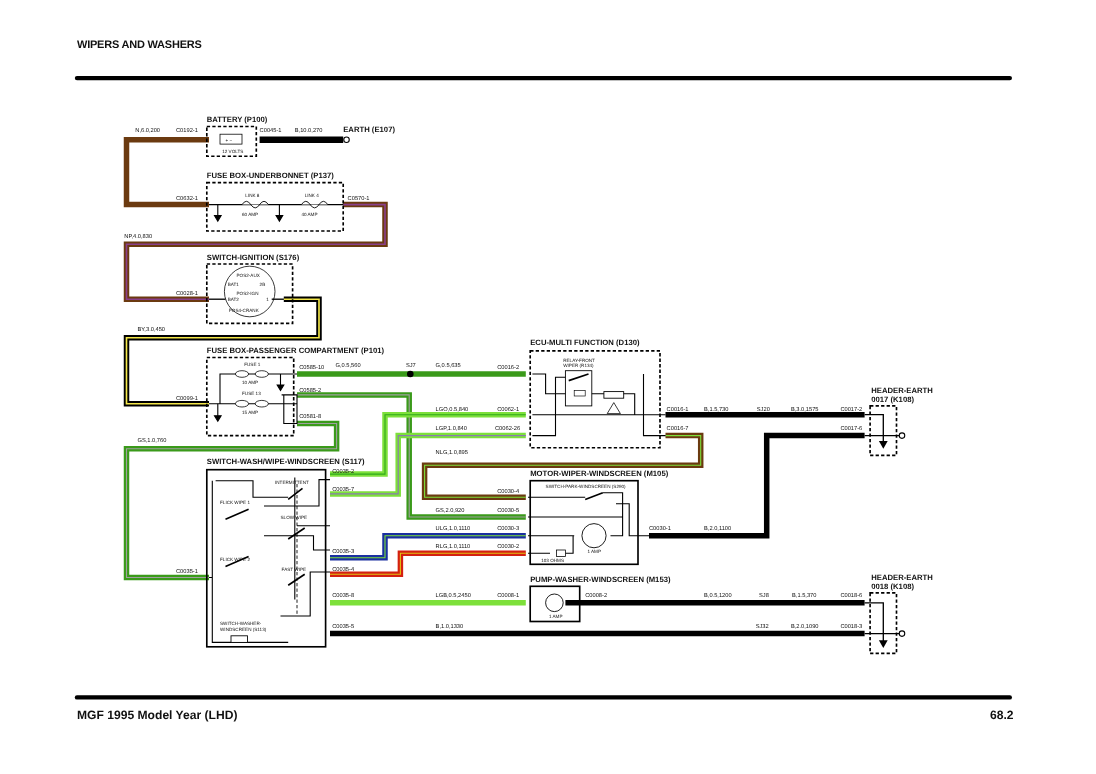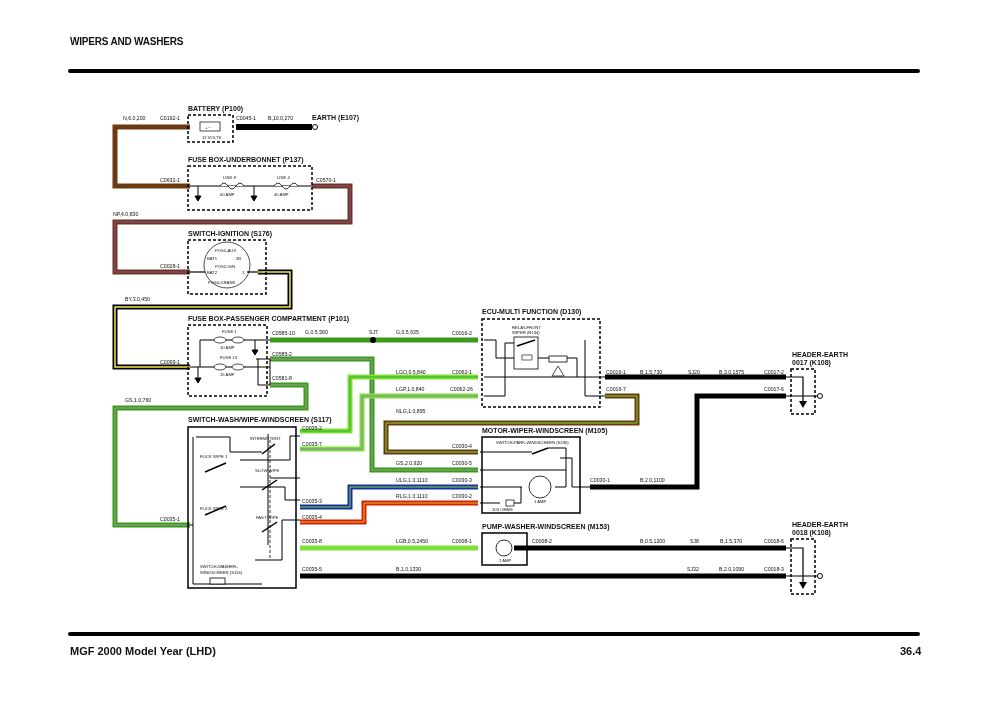--- a/index.html
+++ b/index.html
@@ -10,22 +10,22 @@
   svg{position:absolute;left:0;top:0;}
   svg text{font-family:"Liberation Sans",sans-serif;}
   .lbl{font-size:5.2px;fill:#111;}
   .ttl{font-size:7px;font-weight:bold;fill:#111;}
   .sml{font-size:4.2px;fill:#111;}
 </style>
 </head>
 <body>
 
 <div class="page-title">WIPERS AND WASHERS</div>
-<div class="footer-left">MGF 2000 Model Year (LHD)</div>
-<div class="footer-right">36.4</div>
+<div class="footer-left">MGF 1995 Model Year (LHD)</div>
+<div class="footer-right">68.2</div>
 
 <svg width="996" height="704" viewBox="0 0 996 704">
 
   <rect x="68" y="69" width="852" height="4" rx="2" fill="#000"></rect>
   <rect x="68" y="632" width="852" height="4" rx="2" fill="#000"></rect>
 
   <g fill="none" stroke-linejoin="miter">
 
     <path d="M190 127 H115 V186 H190" stroke="#6b3a10" stroke-width="5"></path>
 

